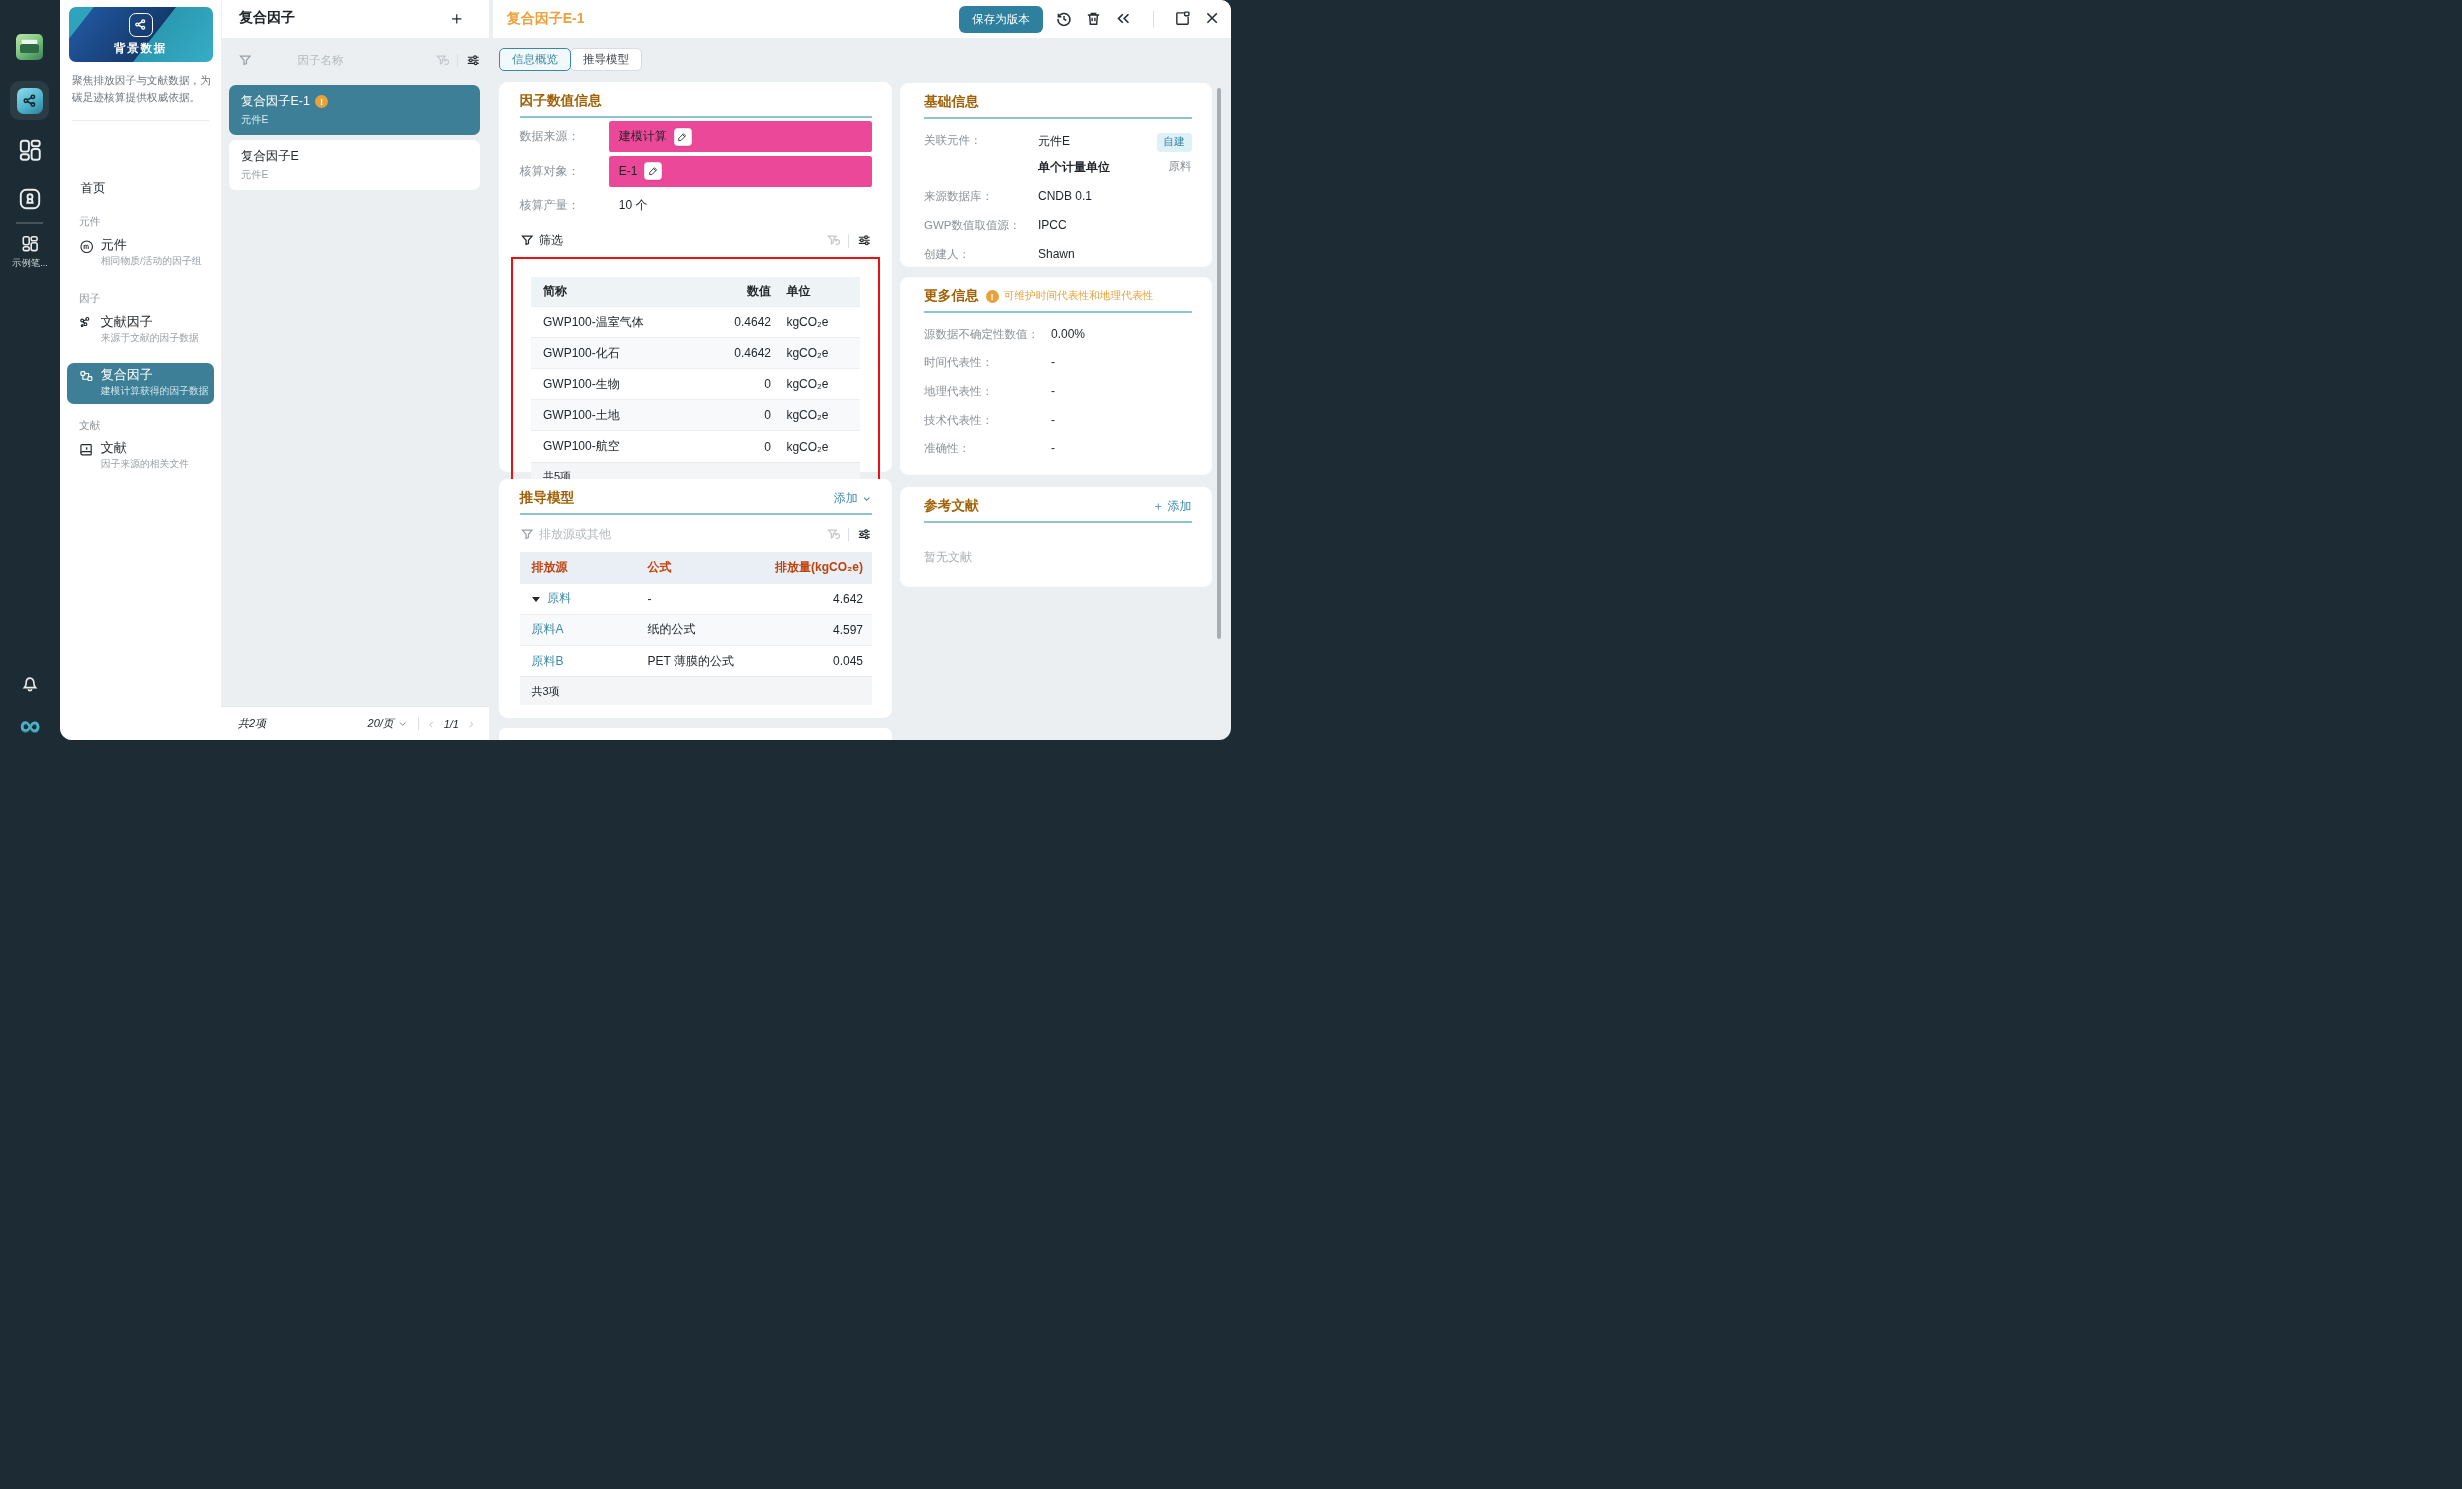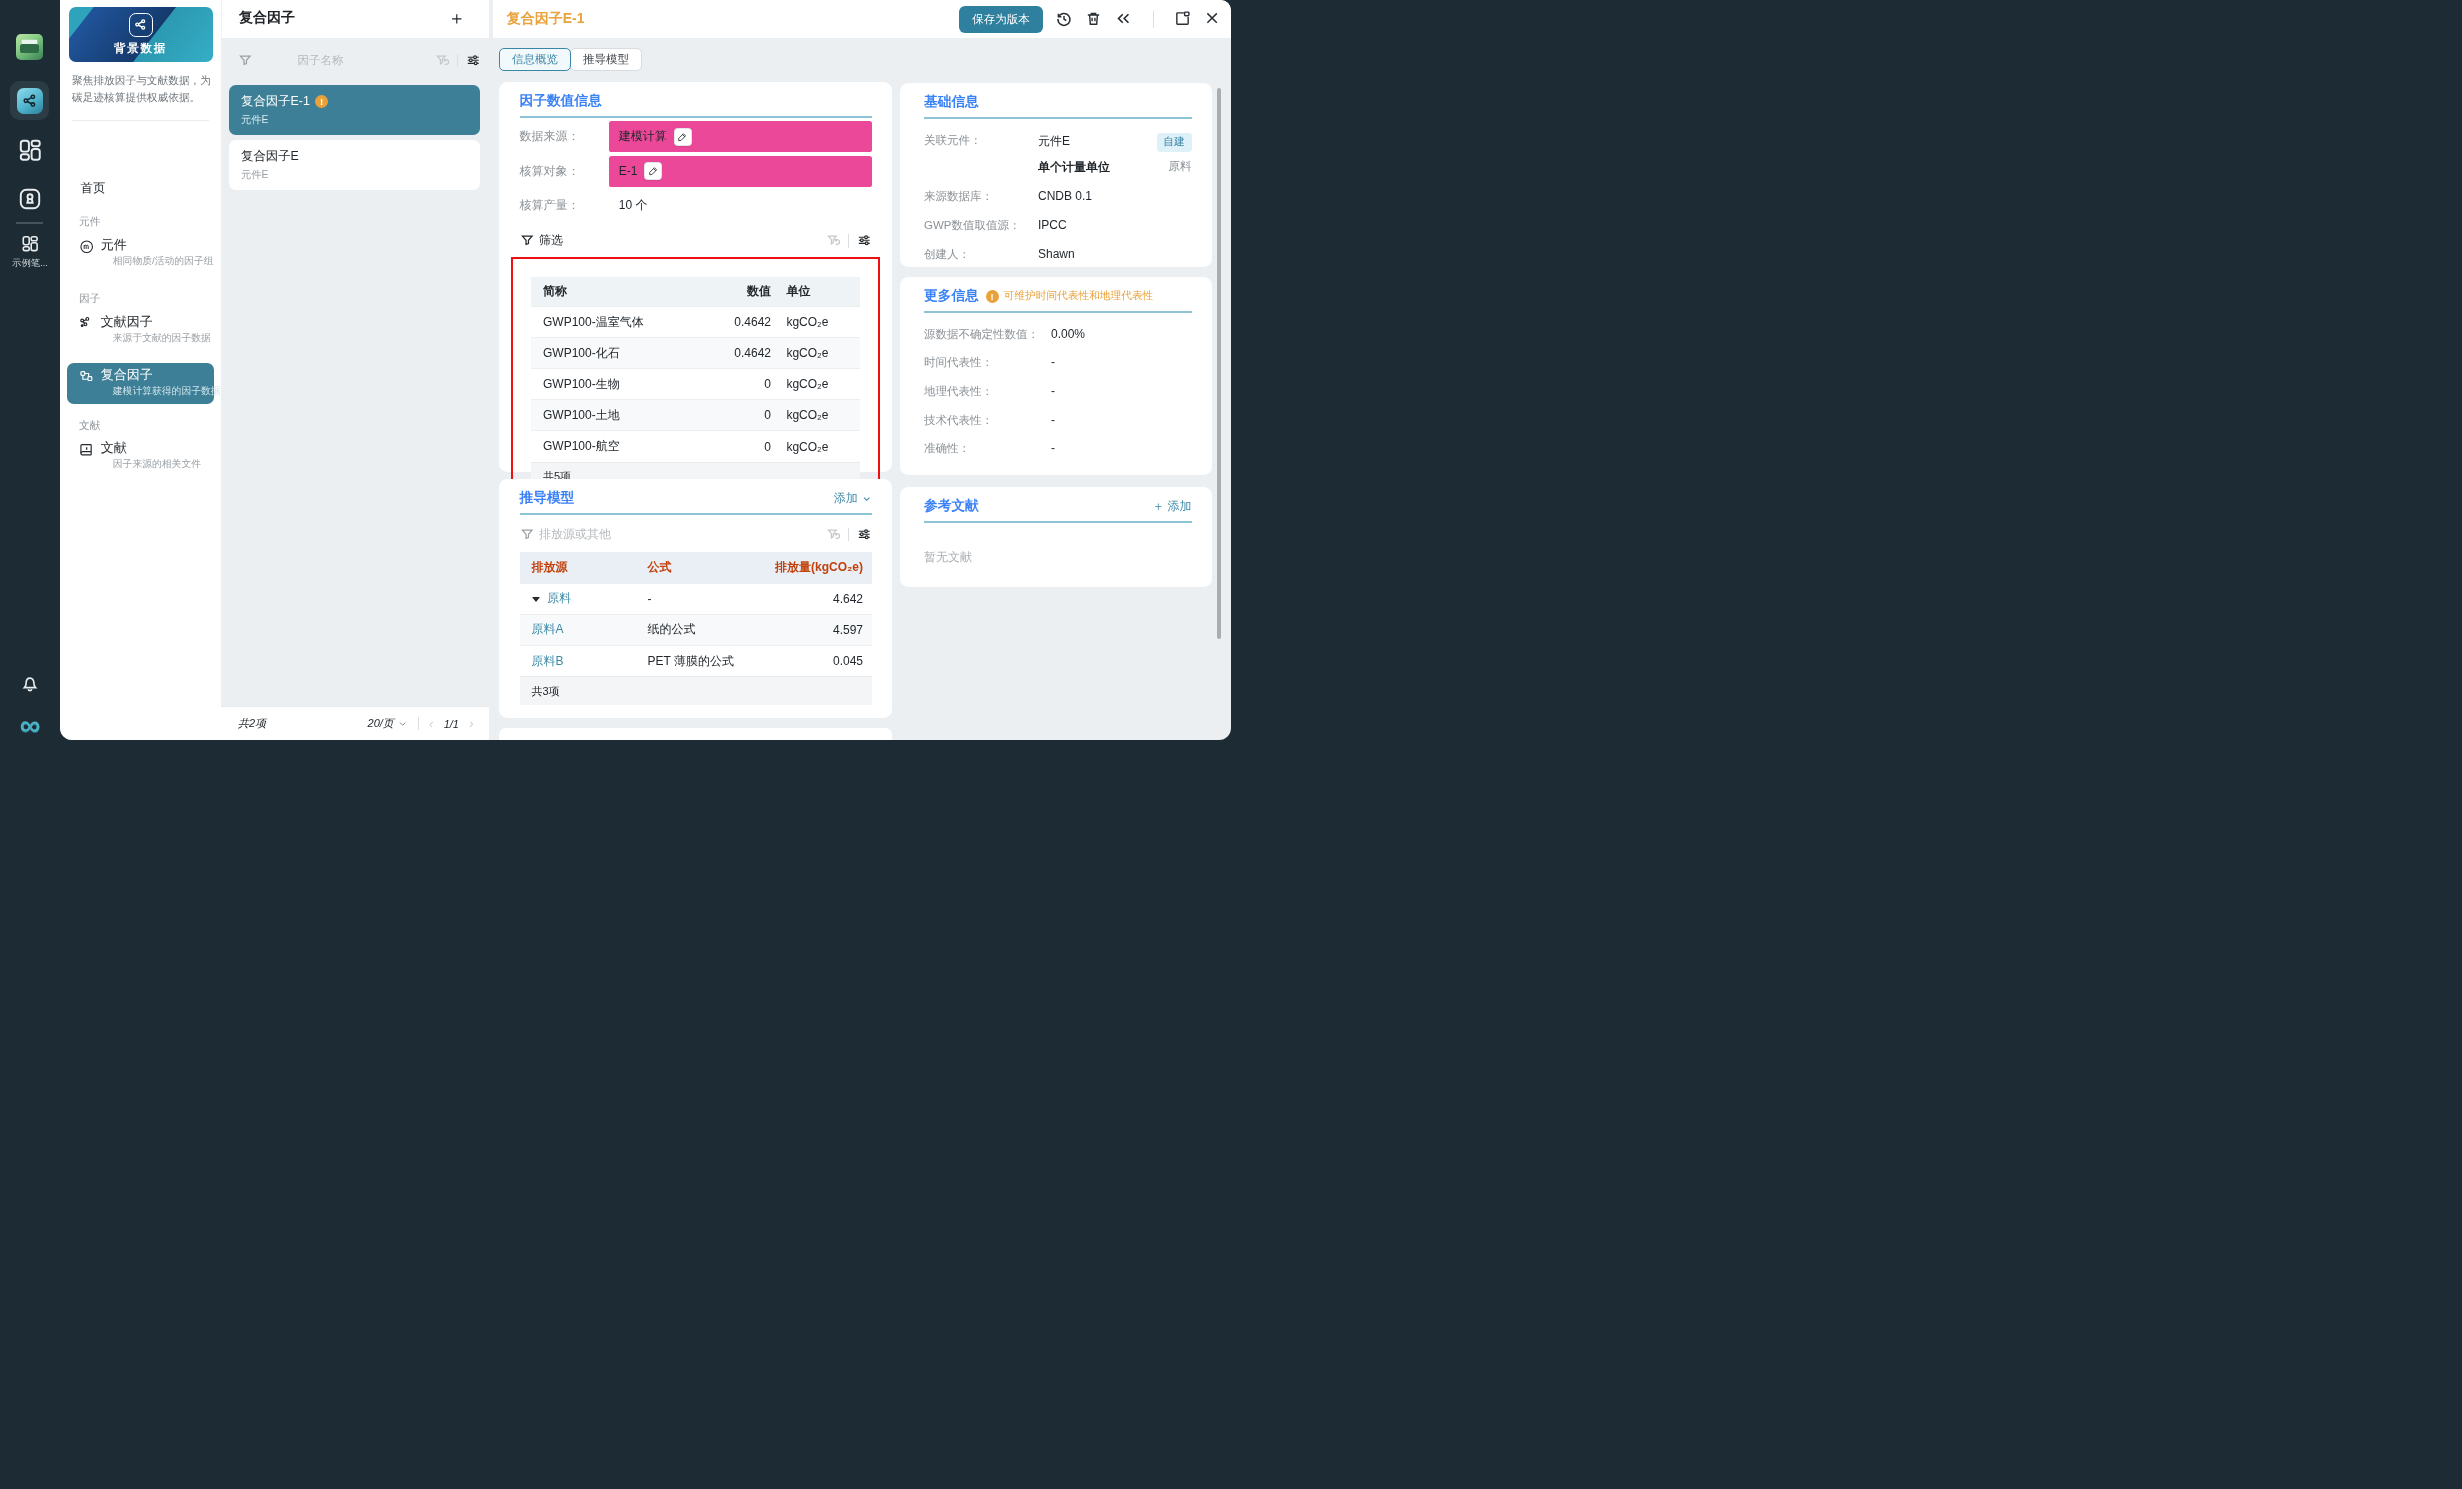--- a/index.html
+++ b/index.html
@@ -33,21 +33,21 @@
   .banner .b-icon { position:absolute; left:50%; top:6px; transform:translateX(-50%); width:24px; height:24px;
     border:1.7px solid #fff; border-radius:6.8px; color:#fff; display:flex; align-items:center; justify-content:center; }
   .banner .b-title { position:absolute; left:0; bottom:6px; width:100%; text-align:center; color:#fff; font-size:11.5px; font-weight:bold; letter-spacing:1.7px; }
   .nav-desc { position:absolute; left:12px; top:72px; width:139px; font-size:10.7px; line-height:1.62; color:#6e757b; }
   .nav-divider { position:absolute; left:12px; top:120px; width:137px; height:0.9px; background:#e9ebed; }
   .nav-home { position:absolute; left:20.5px; top:180px; font-size:12.4px; color:#23282d; }
   .nav-sec { position:absolute; left:19px; font-size:10.7px; color:#8d9399; }
   .nav-item { position:absolute; left:6.8px; width:147px; height:41px; border-radius:6.8px; }
   .nav-item .ni-icon { position:absolute; left:12px; top:6px; width:15.4px; height:15.4px; color:#23282d; }
   .nav-item .ni-title { position:absolute; left:34px; top:3.4px; font-size:13px; color:#23282d; }
-  .nav-item .ni-sub { position:absolute; left:34px; top:22px; font-size:9.8px; color:#9aa0a5; white-space:nowrap;margin-left:12px; }
+  .nav-item .ni-sub { position:absolute; left:34px; top:22px; font-size:9.8px; color:#9aa0a5; white-space:nowrap; }
   .nav-item.selected { background:#3d7f96; }
   .nav-item.selected .ni-icon, .nav-item.selected .ni-title { color:#fff; }
   .nav-item.selected .ni-sub { color:#cfe4ec; }
 
   
   .list-header { position:absolute; left:161px; top:0; width:268px; height:38px; background:#fff; border-left:0.9px solid #f0f2f3; }
   .list-title { position:absolute; left:17px; top:9.4px; font-size:14px; font-weight:bold; color:#20252a; }
   .plus-btn { position:absolute; right:22px; top:7.7px; width:20.5px; height:20.5px; font-size:18px; color:#23282d; text-align:center; line-height:20.5px; }
   .filter-row { position:absolute; display:flex; align-items:center; color:#9aa0a5; }
   .filter-row .ph { font-size:11.5px; color:#b4b9bd; margin-left:5.1px;padding-left:40px; }
@@ -76,21 +76,21 @@
   
   .tabs { position:absolute; left:439px; top:48px; display:flex; }
   .tab { height:23px; padding:0 12px; display:flex; align-items:center; font-size:11.5px; border-radius:5.1px; background:#fff;
     border:0.9px solid #d8dcdf; color:#3f454b; }
   .tab.active { background:#f1f9fc; border:0.9px solid #3a87a5; color:#3a87a5; z-index:2; }
   .tab + .tab { margin-left:-0.9px; }
 
   
   .card { position:absolute; background:#fff; border-radius:8.5px; }
   .card-pad { padding:10.3px 20.5px 0 20.5px; }
-  .sec-title { font-size:13.7px; font-weight:bold; color:#3b82f6; }
+  .sec-title { font-size:13.7px; font-weight:bold; color:#a16207; }
   .sec-rule { height:1.7px; background:#8cc3d5; margin-top:6px; }
   .title-row { display:flex; align-items:center; }
 
   
   .f-row { display:flex; align-items:center; margin-top:3.4px; height:31px; }
   .f-label { width:89px; font-size:12px; color:#8b9196; flex:none; }
   .f-val { flex:1; height:31px; display:flex; align-items:center; padding-left:10.3px; font-size:12px; color:#1f2429; gap:6.8px; }
   .f-val.hl { background:#ec4899; border-radius:2.6px; }
   .edit-box { width:18px; height:18px; background:#fff; border:0.9px solid #e3e6e8; border-radius:3.4px; color:#23282d;
     display:flex; align-items:center; justify-content:center; box-shadow:0 0.9px 1.7px rgba(0,0,0,.08); }

